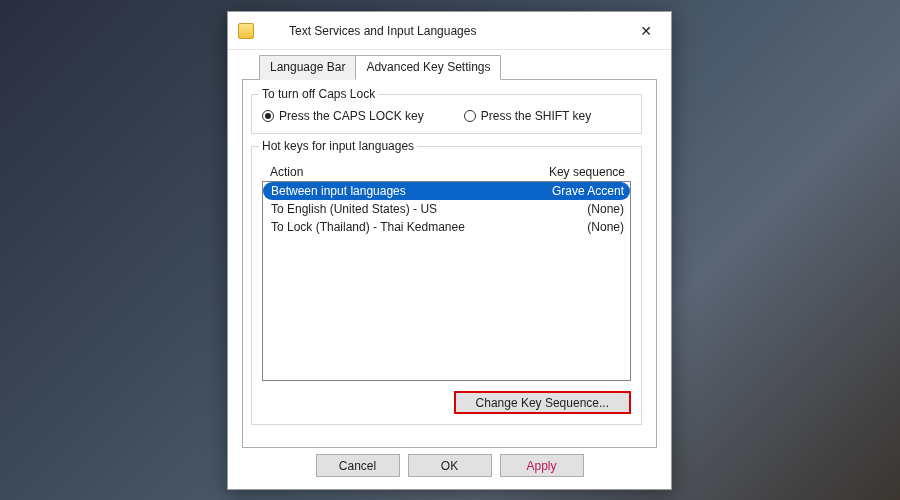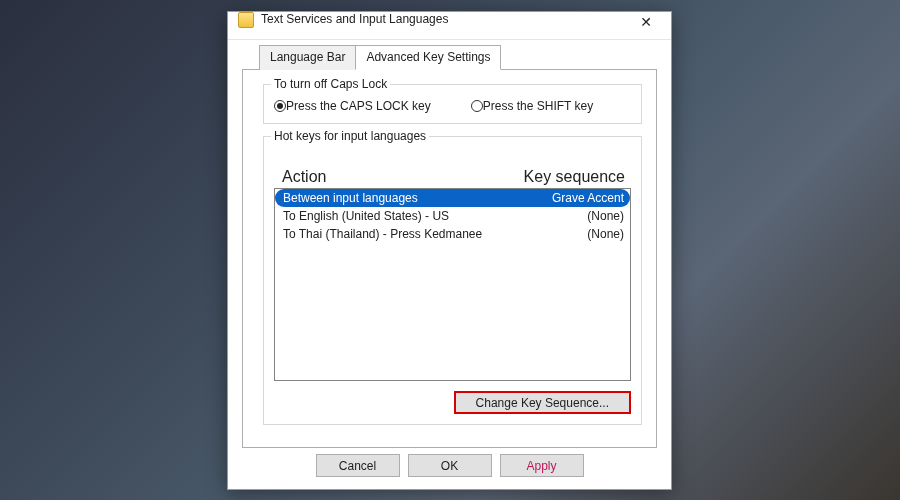--- a/index.html
+++ b/index.html
@@ -20,24 +20,25 @@
   .dialog {
     position: absolute;
     left: 227px; top: 11px;
     width: 445px; height: 479px;
     background: #fff;
     border: 1px solid #9a9a9a;
     box-shadow: 0 4px 20px rgba(0,0,0,0.4);
     display: flex; flex-direction: column;
   }
   .titlebar {
-    height: 28px;
-    display: flex; align-items: flex-start;
+    height: 38px;
+    display: flex; align-items: center;
     padding: 0 8px 0 10px;
     border-bottom: 1px solid #e5e5e5;
+    gap: 28px;
   }
   .titlebar .title-icon {
     width: 16px; height: 16px;
     margin-right: 7px;
     background: linear-gradient(#ffe28a, #f3c23a);
     border: 1px solid #c89a2a;
     border-radius: 2px;
   }
   .titlebar .title { flex: 1; }
   .titlebar .close {
@@ -70,52 +71,51 @@
   .tab + .tab { margin-left: -1px; }
   .tab.active {
     background: #fff;
     border-bottom: 1px solid #fff;
     z-index: 3;
   }
   .tabpanel {
     flex: 1;
     border: 1px solid #adadad;
     background: #fff;
-    padding: 14px 14px 10px 20px;
+    padding: 14px 14px 10px 8px;
     position: relative;
     display: flex; flex-direction: column;
   }
   .group {
     border: 1px solid #d8d8d8;
     margin-bottom: 12px;
     position: relative;
     padding: 14px 10px 10px 10px;
   }
   .group-label {
     position: absolute;
     top: -8px; left: 7px;
     background: #fff;
     padding: 0 3px;
     font-size: 12px;
   }
   .radio-row { display: flex; gap: 40px; }
-  .radio { display: flex; align-items: center; cursor: pointer; }
+  .radio { display: flex; align-items: center; gap: 5px; cursor: pointer; }
   .radio .dot {
     width: 12px; height: 12px; border: 1px solid #333; border-radius: 50%;
     display: inline-flex; align-items: center; justify-content: center;
     background:#fff;
   }
   .radio.checked .dot::after {
     content:""; width:6px; height:6px; background:#222; border-radius:50%;
   }
   .group.hotkeys { flex: 1; display: flex; flex-direction: column; }
   .list-headers {
     display:flex; padding: 4px 6px 2px 8px;
-    font-size:16px;
-    margin-top:13px;
+    font-size:12px;
   }
   .list-headers .h-action { flex:1; }
   .list-headers .h-seq { text-align:right; }
   .listbox {
     flex:1;
     border:1px solid #828282;
     background:#fff;
     overflow:auto;
   }
   .row {
@@ -180,21 +180,21 @@
           <div class="listbox" id="hotkey-list">
               <div class="row selected">
                 <span class="c-action">Between input languages</span>
                 <span class="c-seq">Grave Accent</span>
               </div>
               <div class="row">
                 <span class="c-action">To English (United States) - US</span>
                 <span class="c-seq">(None)</span>
               </div>
               <div class="row">
-                <span class="c-action">To Thai (Thailand) - Press Kedmanee</span>
+                <span class="c-action">To Lock (Thailand) - Thai Kedmanee</span>
                 <span class="c-seq">(None)</span>
               </div>
             </div>
           <div class="btnbar-inner">
             <span class="btn highlight">Change Key Sequence...</span>
           </div>
         </div>
 
       </div>
       <div class="btnbar-outer">

